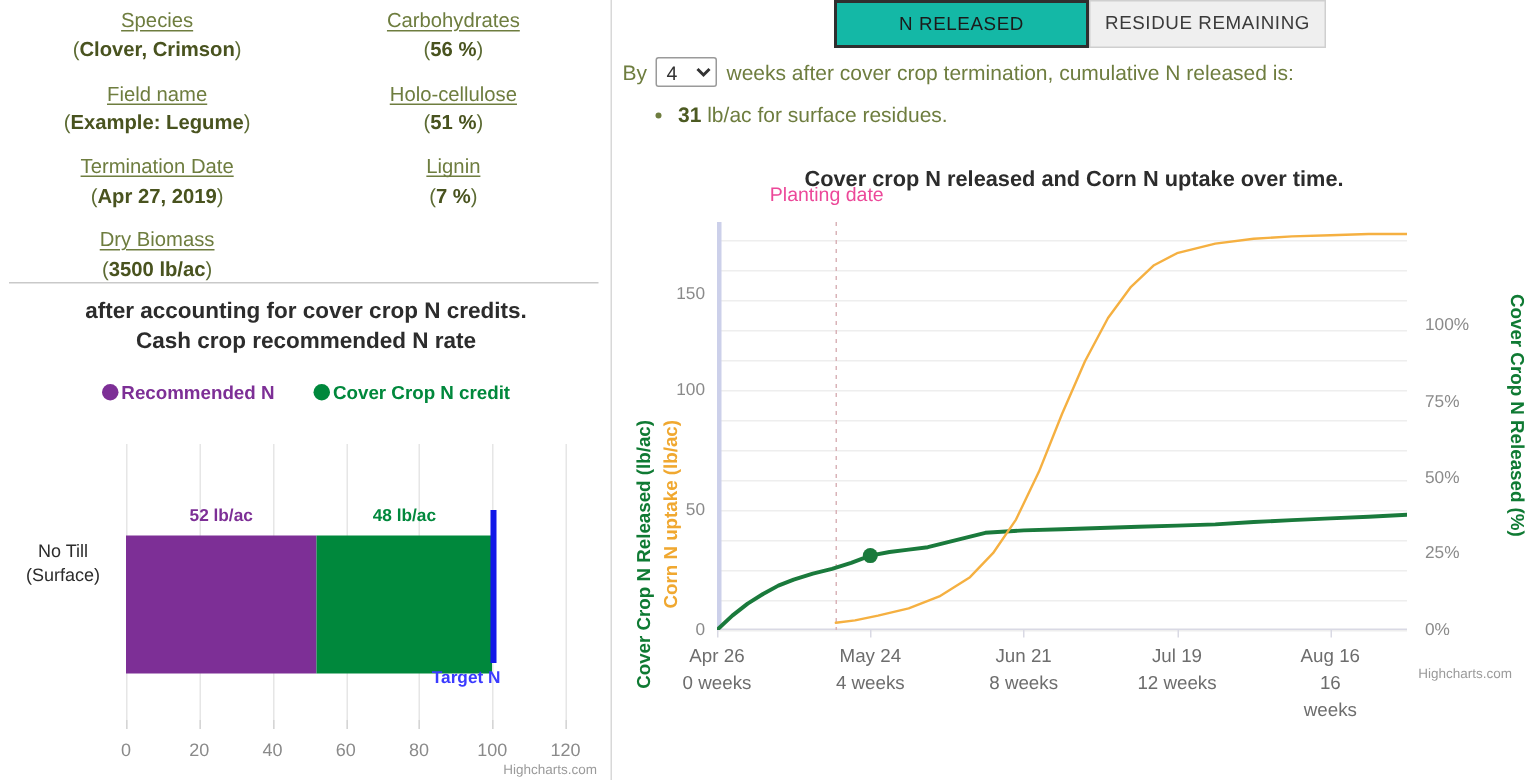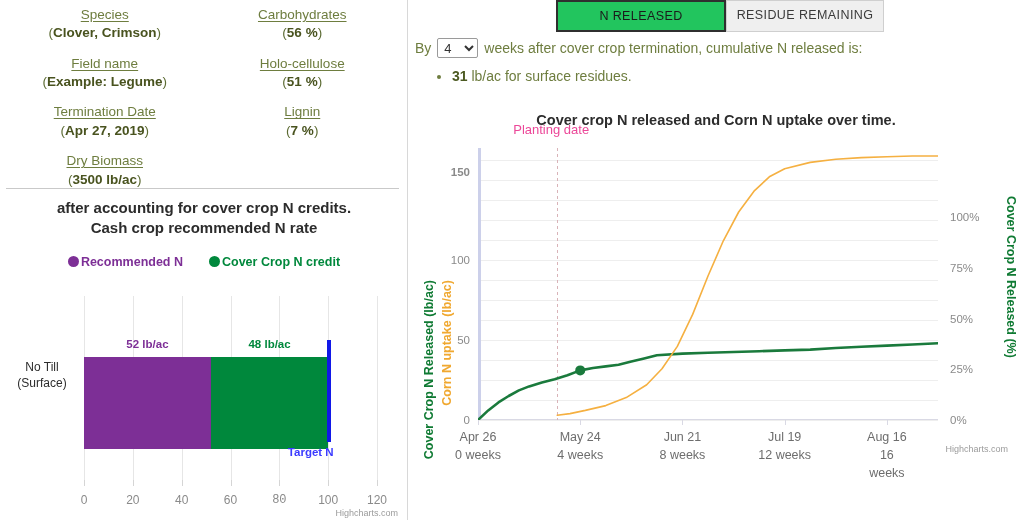--- a/index.html
+++ b/index.html
@@ -97,21 +97,21 @@
   .right-panel{position:relative;width:616px;height:520px;}
   .tabs{
     position:absolute;left:148px;top:0;display:flex;
   }
   .tab{
     font-size:12.5px;letter-spacing:.4px;color:#333;
     padding:7px 0 7px 0;text-align:center;
     box-sizing:border-box;cursor:pointer;
   }
   .tab.active{
-    width:170px;background:#22c55e;border:2px solid #2f2f2f;color:#1b1b1b;
+    width:170px;background:#14b8a6;border:2px solid #2f2f2f;color:#1b1b1b;
   }
   .tab.inactive{
     width:158px;background:#efefef;border:1px solid #cfcfcf;color:#3a3a3a;
   }
   .sentence{
     position:absolute;left:7px;top:38px;
     font-size:14px;color:#6e7d3f;display:flex;align-items:center;gap:6px;
   }
   .sel{
     font-family:"Liberation Sans", sans-serif;
@@ -255,21 +255,21 @@
         <div class="xaxis" id="bc-xaxis">
             <div class="xtick-mark" style="left: 0px;"></div>
             <div class="xtick" style="left: 0px;">0</div>
             <div class="xtick-mark" style="left: 48.8333px;"></div>
             <div class="xtick" style="left: 48.8333px;">20</div>
             <div class="xtick-mark" style="left: 97.6667px;"></div>
             <div class="xtick" style="left: 97.6667px;">40</div>
             <div class="xtick-mark" style="left: 146.5px;"></div>
             <div class="xtick" style="left: 146.5px;">60</div>
             <div class="xtick-mark" style="left: 195.333px;"></div>
-            <div class="xtick" style="left: 195.333px; font-family: Liberation Mono, monospace;">80</div>
+            <div class="xtick" style="left: 195.333px;">80</div>
             <div class="xtick-mark" style="left: 244.167px;"></div>
             <div class="xtick" style="left: 244.167px;">100</div>
             <div class="xtick-mark" style="left: 293px;"></div>
             <div class="xtick" style="left: 293px;">120</div>
           </div>
         <div class="credits" style="right:10px;bottom:2px;">Highcharts.com</div>
       </div>
     </div>
   </div>
 
@@ -312,21 +312,21 @@
           <div class="hgrid" style="top: 92px;"></div>
           <div class="hgrid" style="top: 72px;"></div>
           <div class="hgrid" style="top: 52px;"></div>
           <div class="hgrid" style="top: 32px;"></div>
           <div class="hgrid" style="top: 12px;"></div>
           <div class="yaxis-line"></div>
           <div class="xaxis-line"></div>
           <div class="ytick-l" style="left: -42px; width: 34px; top: 272px;">0</div>
           <div class="ytick-l" style="left: -42px; width: 34px; top: 192px;">50</div>
           <div class="ytick-l" style="left: -42px; width: 34px; top: 112px;">100</div>
-          <div class="ytick-l" style="left: -42px; width: 34px; top: 24px; font-weight: bold;">150</div>
+          <div class="ytick-l" style="left: -42px; width: 34px; top: 48px;">150</div>
           <div class="ytick-r" style="left: 472px; top: 272px;">0%</div>
           <div class="ytick-r" style="left: 472px; top: 221.254px;">25%</div>
           <div class="ytick-r" style="left: 472px; top: 170.507px;">50%</div>
           <div class="ytick-r" style="left: 472px; top: 119.761px;">75%</div>
           <div class="ytick-r" style="left: 472px; top: 69.0149px;">100%</div>
           <div class="plotline" style="left: 79.2222px;"></div>
           <div class="plotline-label" style="left: 35.2222px; top: -26px;">Planting date</div>
           <svg width="460" height="272" style="position: absolute; left: 0px; top: 0px;">
             <path d="M0.00,272.00 L10.22,262.40 L20.44,254.40 L30.67,248.00 L40.89,242.40 L51.11,238.40 L63.89,234.40 L76.67,231.20 L89.44,227.20 L102.22,222.40 L115.00,220.00 L127.78,218.40 L140.56,216.80 L153.33,213.60 L166.11,210.40 L178.89,207.20 L204.44,205.60 L230.00,204.80 L255.56,204.00 L281.11,203.20 L306.67,202.40 L332.22,201.60 L357.78,200.00 L383.33,198.72 L408.89,197.60 L434.44,196.48 L460.00,195.20" fill="none" stroke="#1a7a3c" stroke-width="2.6" stroke-linecap="round" stroke-linejoin="round"></path>
             <circle cx="102.22222222222221" cy="222.4" r="5" fill="#1a7a3c"></circle>

